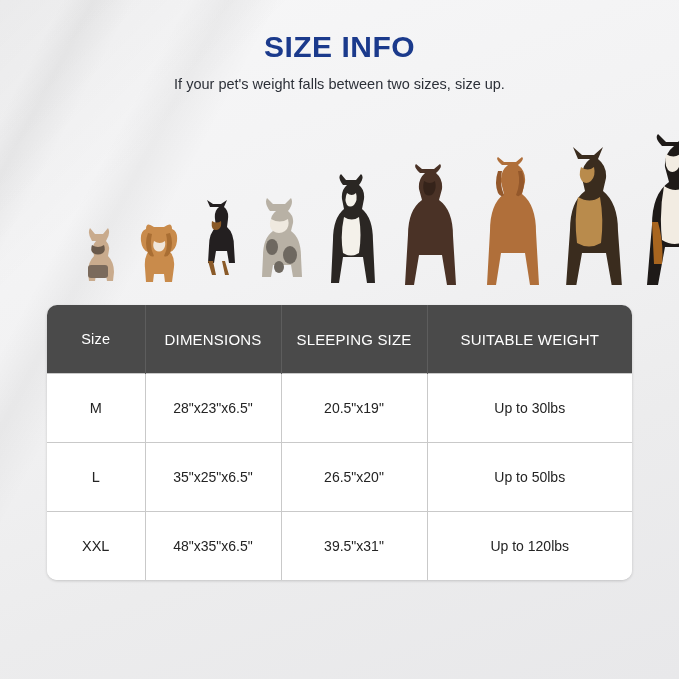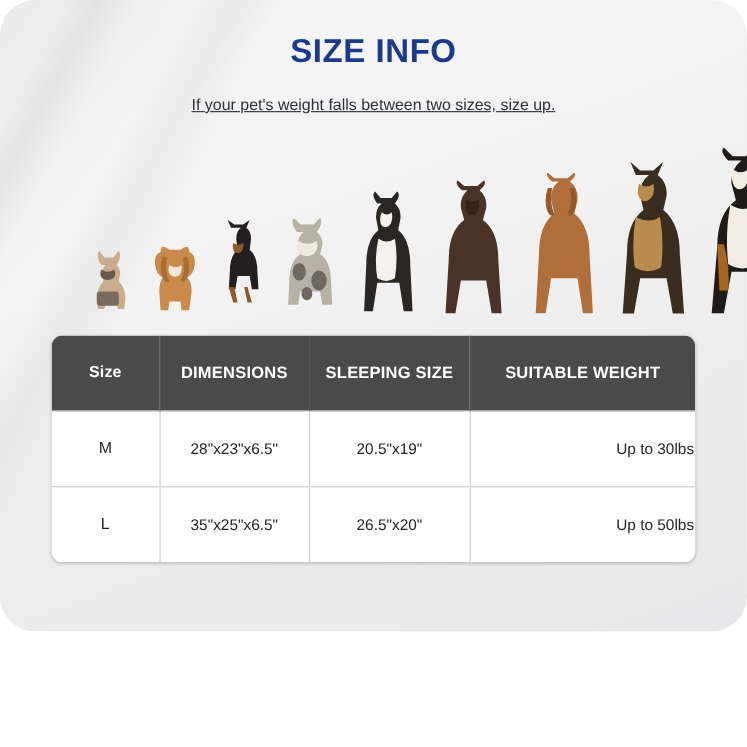--- a/index.html
+++ b/index.html
@@ -9,47 +9,45 @@
   body {
     width: 679px;
     height: 679px;
     font-family: "Liberation Sans", sans-serif;
     background: #ffffff;
     overflow: hidden;
   }
   .page {
     position: relative;
     width: 679px;
-    height: 574px;
+    height: 679px;
     background:
       linear-gradient(135deg, rgba(0,0,0,0.05) 0%, rgba(0,0,0,0.0) 22%),
       linear-gradient(118deg, rgba(255,255,255,0) 0%, rgba(255,255,255,0) 6%, rgba(0,0,0,0.045) 9%, rgba(255,255,255,0) 13%, rgba(255,255,255,0) 18%, rgba(0,0,0,0.04) 22%, rgba(255,255,255,0) 27%),
       linear-gradient(160deg, #f7f7f8 0%, #f2f2f3 40%, #ececed 70%, #e8e8ea 100%);
-    border-radius: 32px;
   }
   .title {
     position: absolute;
     top: 30px;
     left: 0;
     width: 679px;
     text-align: center;
     font-size: 30px;
     font-weight: bold;
     letter-spacing: 0.5px;
     color: #1b3a8c;
   }
   .subtitle {
     position: absolute;
-    top: 88px;
+    top: 76px;
     left: 0;
     width: 679px;
     text-align: center;
     font-size: 14.5px;
     color: #2c3038;
-    text-decoration: underline;
   }
   
   .dogs {
     position: absolute;
     left: 60px;
     top: 120px;
     width: 560px;
     height: 165px;
   }
   .dog {
@@ -71,38 +69,38 @@
   }
   table {
     border-collapse: collapse;
     width: 585px;
     table-layout: fixed;
   }
   thead th {
     background: #4a4a4a;
     color: #ffffff;
     font-size: 15px;
-    font-weight: bold;
+    font-weight: normal;
     height: 66px;
     text-align: center;
     border-right: 1px solid #5d5d5d;
     letter-spacing: 0.2px;
   }
   thead th:last-child { border-right: none; text-align: center; }
   thead th.size-col { font-size: 14.5px; }
   tbody td {
     height: 66px;
     text-align: center;
     font-size: 14px;
     color: #242424;
     border-right: 1px solid #c9c9c9;
     border-top: 1px solid #c9c9c9;
     background: #ffffff;
   }
-  tbody td:last-child { border-right: none; text-align: right; }
+  tbody td:last-child { border-right: none; }
   tbody td.size-cell { font-size: 14.5px; }
   col.c1 { width: 98px; }
   col.c2 { width: 136px; }
   col.c3 { width: 146px; }
   col.c4 { width: 205px; }
 </style>
 </head>
 <body>
 
 <div class="page">
@@ -212,17 +210,23 @@
           <td>28"x23"x6.5"</td>
           <td>20.5"x19"</td>
           <td>Up to 30lbs</td>
         </tr>
         <tr>
           <td class="size-cell">L</td>
           <td>35"x25"x6.5"</td>
           <td>26.5"x20"</td>
           <td>Up to 50lbs</td>
         </tr>
+        <tr>
+          <td class="size-cell">XXL</td>
+          <td>48"x35"x6.5"</td>
+          <td>39.5"x31"</td>
+          <td>Up to 120lbs</td>
+        </tr>
       </tbody>
     </table>
   </div>
 
 </div>
 
 </body></html>

